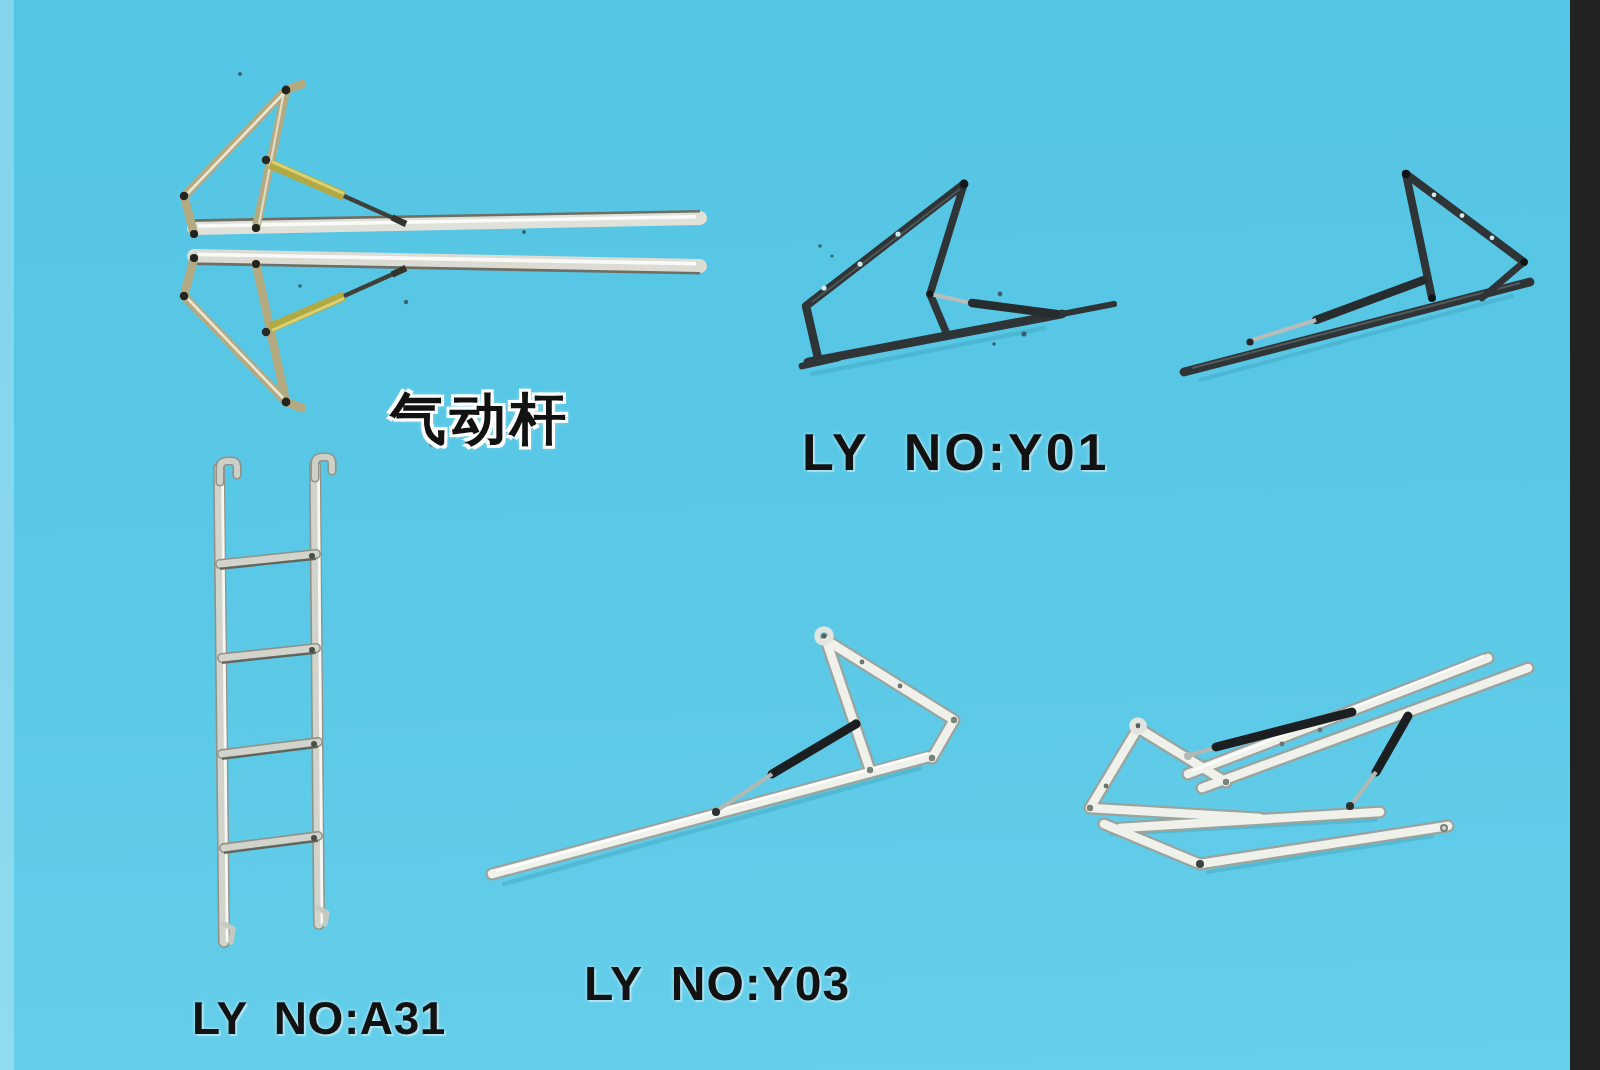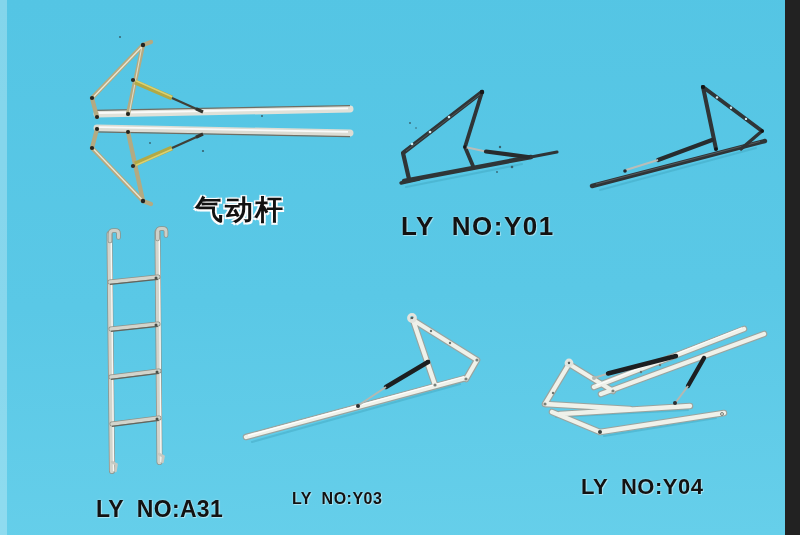--- a/index.html
+++ b/index.html
@@ -217,16 +217,15 @@
     </g>
   </svg>
 
   <div class="label cn" style="left:195px;top:196px;font-size:28px;">气动杆</div>
 
   <div class="label" style="left:401px;top:213px;font-size:26px;letter-spacing:1.5px;">LY  NO:Y01</div>
 
 
   <div class="label" style="left:96px;top:498px;font-size:23px;letter-spacing:0.3px;">LY  NO:A31</div>
 
-  <div class="label" style="left:292px;top:491px;font-size:16px;letter-spacing:0.5px;">LY  NO:Y03</div>
-
-  <div class="label" style="left:581px;top:476px;font-size:22px;letter-spacing:0.5px;">LY  NO:Y04</div>
+  <div class="label" style="left:292px;top:481px;font-size:24px;letter-spacing:0.5px;">LY  NO:Y03</div>
+
 </div>
 
 </body></html>

